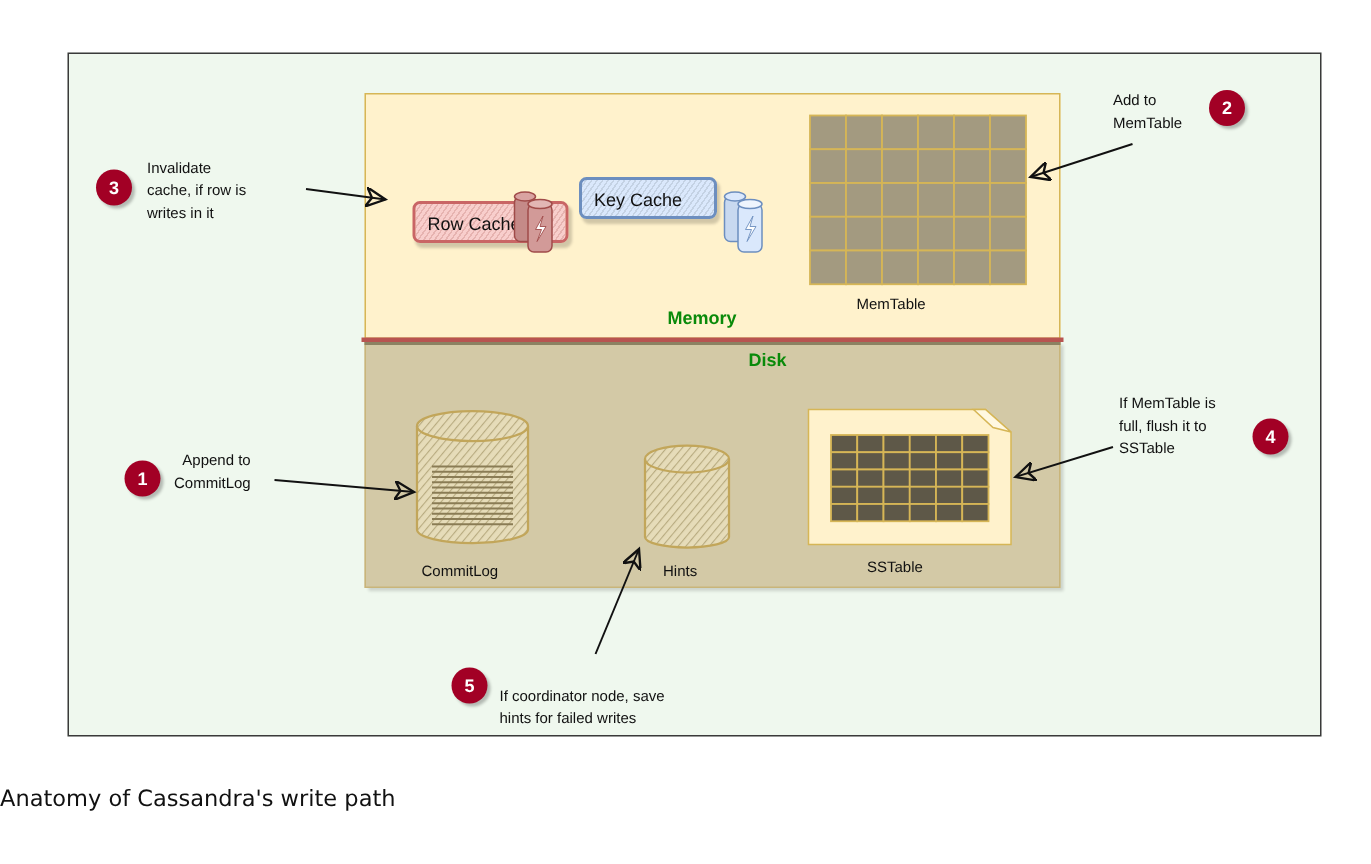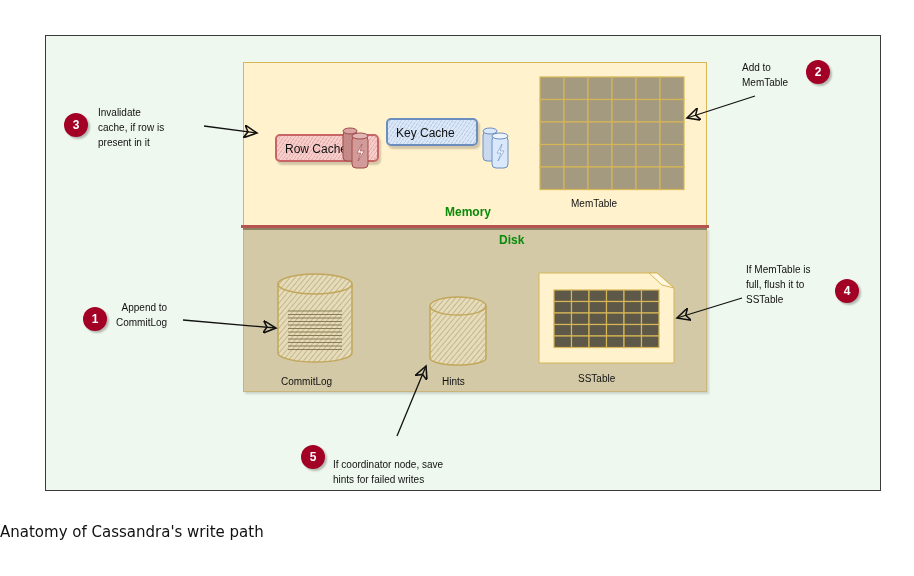--- a/index.html
+++ b/index.html
@@ -194,21 +194,21 @@
 <div class="badge" style="left:806px; top:60px;">2</div>
 <div class="label" style="left:742px; top:60px;">
   <div>Add to</div>
   <div>MemTable</div>
 </div>
 
 <div class="badge" style="left:64px; top:113px;">3</div>
 <div class="label" style="left:98px; top:105px;">
   <div>Invalidate</div>
   <div>cache, if row is</div>
-  <div>present in it</div>
+  <div>writes in it</div>
 </div>
 
 <div class="badge" style="left:835px; top:279px;">4</div>
 <div class="label" style="left:746px; top:262px;">
   <div>If MemTable is</div>
   <div>full, flush it to</div>
   <div>SSTable</div>
 </div>
 
 <div class="badge" style="left:301px; top:445px;">5</div>

